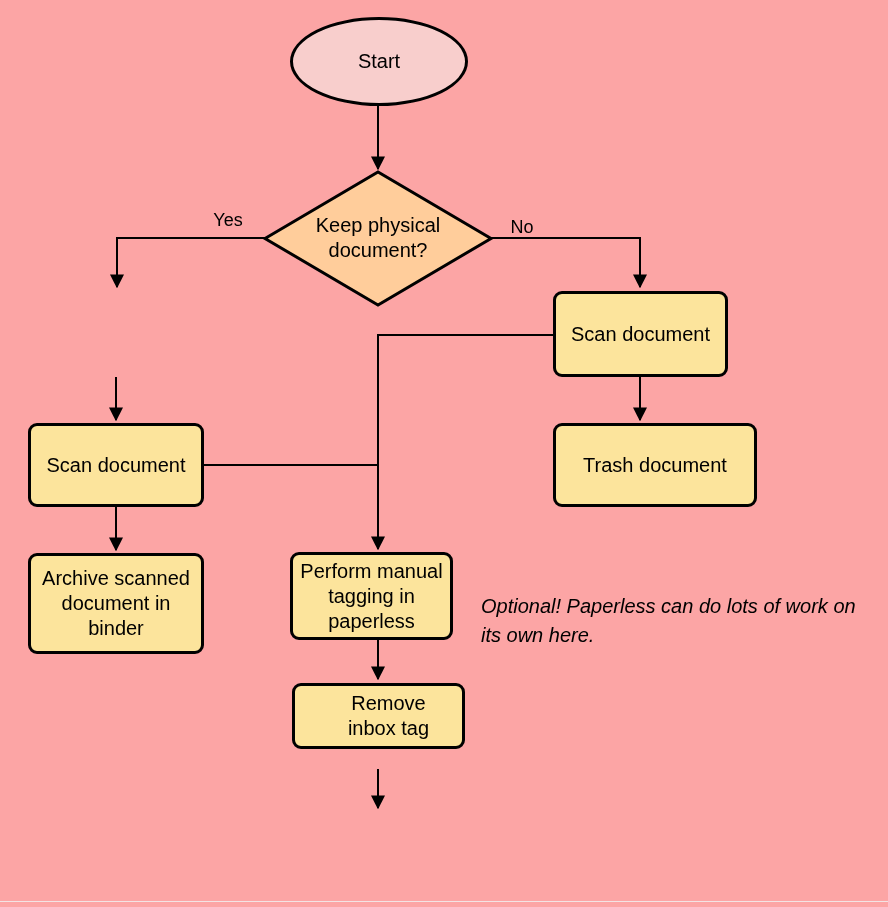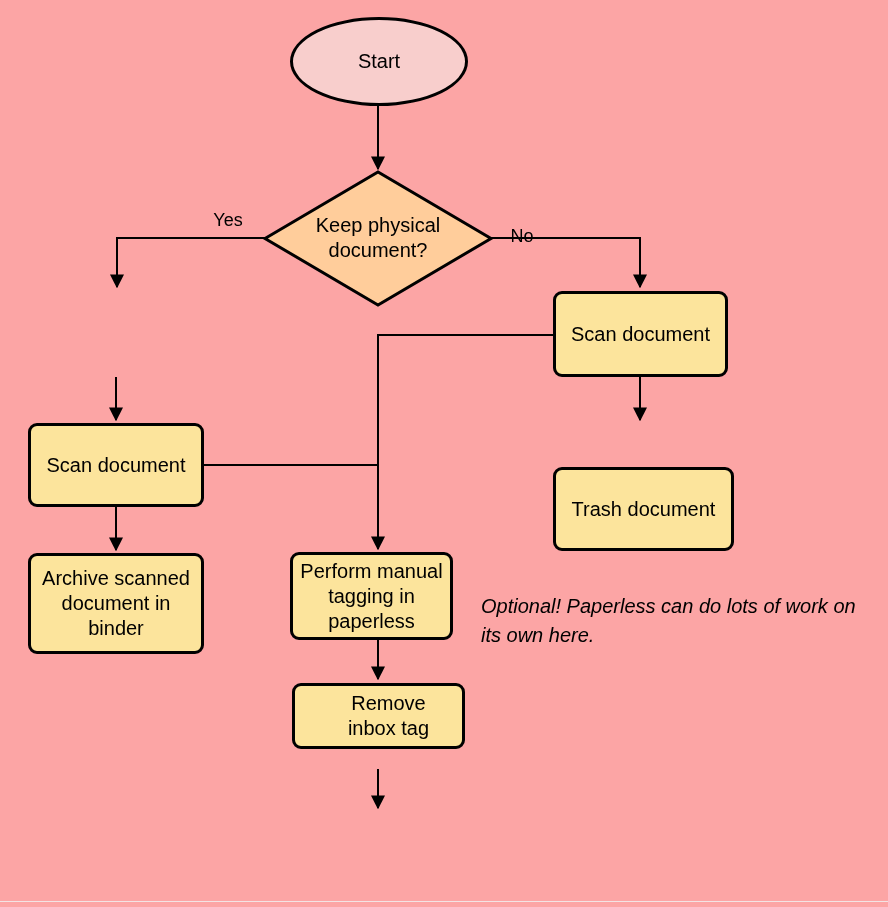--- a/index.html
+++ b/index.html
@@ -114,38 +114,38 @@
     <span>Start</span>
   </div>
 
   <div class="node decision-label" style="left:283px; top:212px; width:190px; height:52px;">
     <span>Keep physical
 document?</span>
   </div>
 
   <div class="edge-label" style="left:206px; top:209px; width:44px;">Yes</div>
 
-  <div class="edge-label" style="left:500px; top:225px; width:44px;">No</div>
+  <div class="edge-label" style="left:500px; top:216px; width:44px;">No</div>
 
 
   <div class="node process" style="left:28px; top:423px; width:176px; height:84px;">
     <span>Scan document</span>
   </div>
 
   <div class="node process" style="left:28px; top:553px; width:176px; height:101px;">
     <span>Archive scanned
 document in
 binder</span>
   </div>
 
   <div class="node process" style="left:553px; top:291px; width:175px; height:86px;">
     <span>Scan document</span>
   </div>
 
-  <div class="node process" style="left:553px; top:423px; width:181px; height:84px;margin-top:44px;">
+  <div class="node process" style="left:553px; top:423px; width:204px; height:84px;">
     <span>Trash document</span>
   </div>
 
   <div class="node process" style="left:290px; top:552px; width:163px; height:88px;">
     <span>Perform manual
 tagging in
 paperless</span>
   </div>
 
   <div class="annotation" style="left:481px; top:592px; width:404px;">Optional! Paperless can do lots of work on

